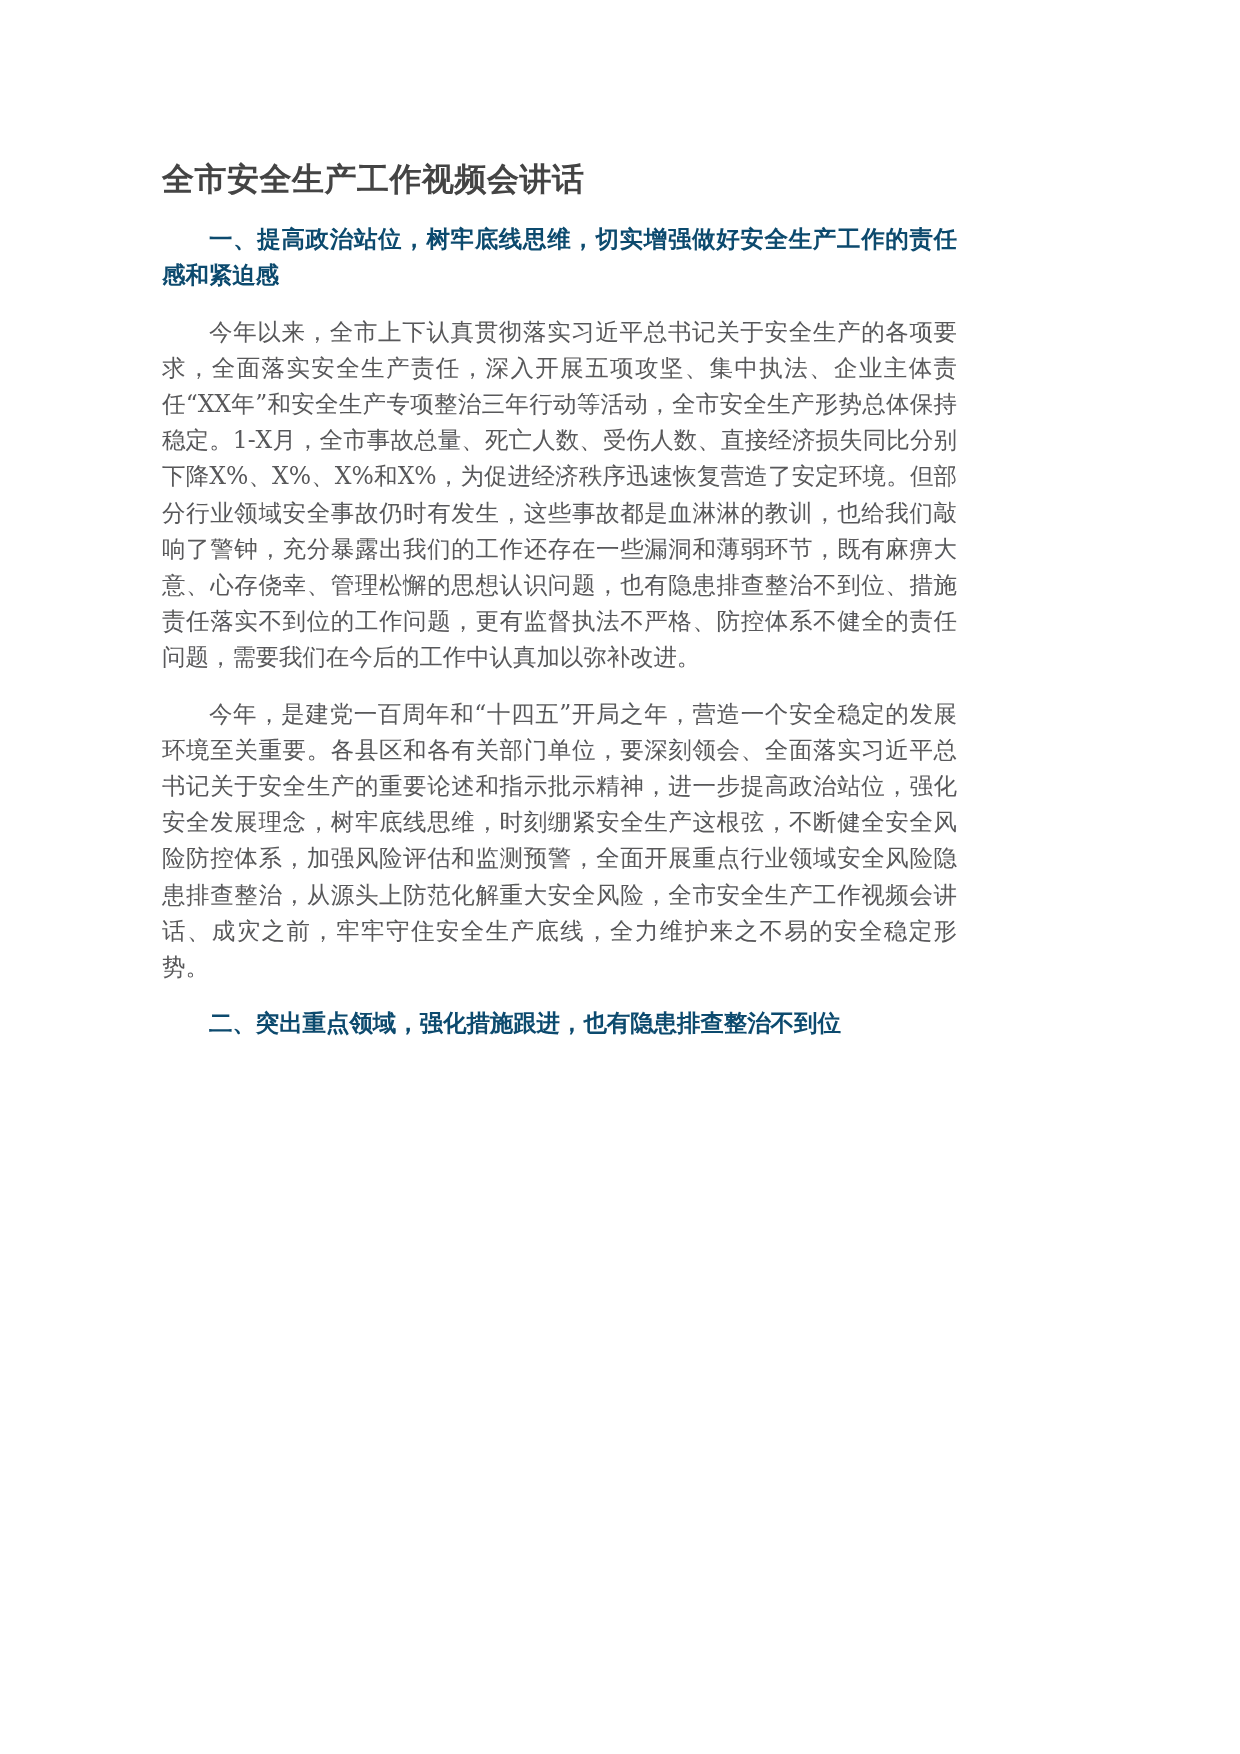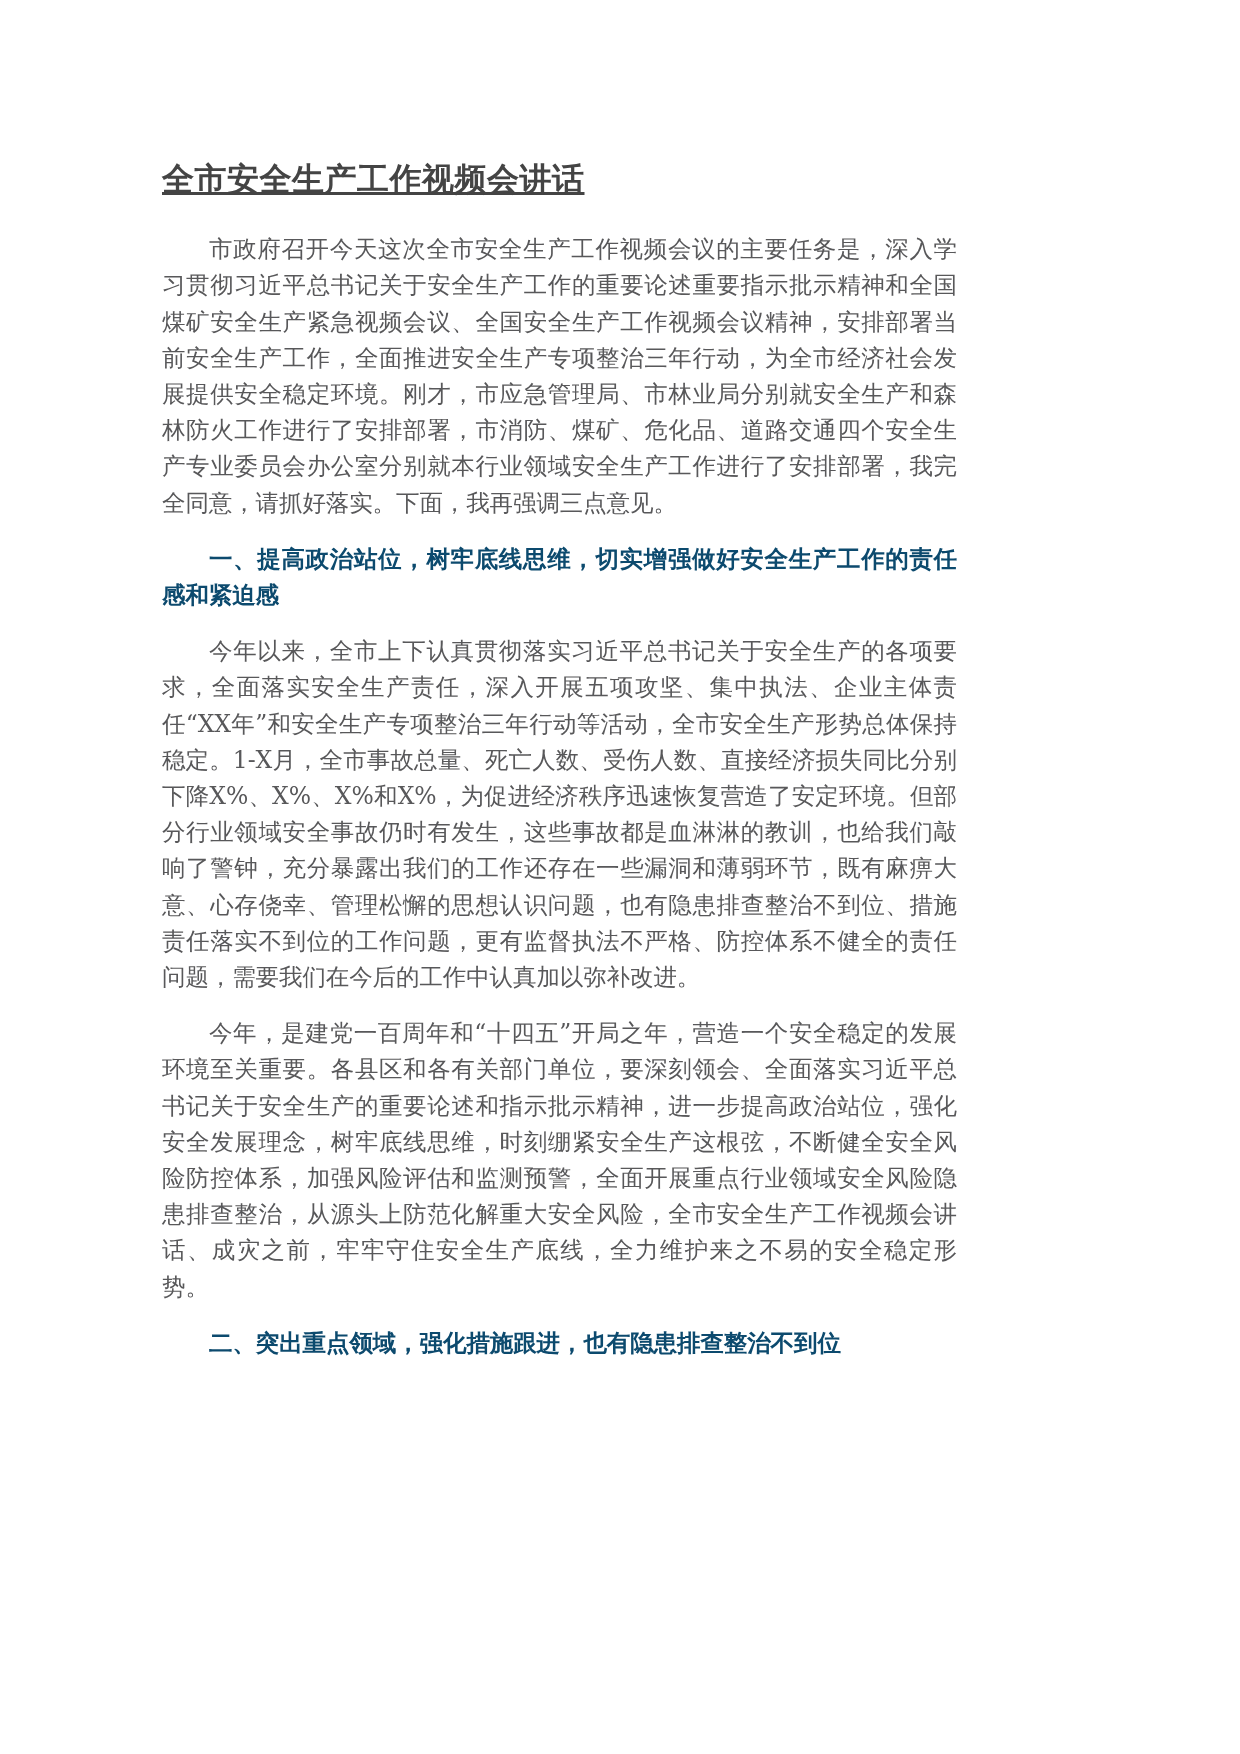--- a/index.html
+++ b/index.html
@@ -31,23 +31,22 @@
   }
 
   
   .doc-title {
     font-family: "DejaVu Sans", "Liberation Sans", sans-serif;
     font-size: 32px;
     font-weight: 700;
     line-height: 1.35;
     color: #444444;
     letter-spacing: 0.5px;
-    margin: 0 0 30px 0;
+    margin: 0 0 16px 0;
     text-align: left;
-    text-decoration: underline;
   }
 
   
   .para {
     font-family: "DejaVu Serif", "Liberation Serif", serif;
     font-size: 23.5px;
     line-height: 36.2px;
     color: #58585a;
     margin: 0;
     text-align: justify;
@@ -90,21 +89,20 @@
 </style>
 </head>
 <body>
 
 <div class="page">
   <div class="content">
 
     <h1 class="doc-title">全市安全生产工作视频会讲话</h1>
 
 
-    <p class="para indent">市政府召开今天这次全市安全生产工作视频会议的主要任务是，深入学习贯彻习近平总书记关于安全生产工作的重要论述重要指示批示精神和全国煤矿安全生产紧急视频会议、全国安全生产工作视频会议精神，安排部署当前安全生产工作，全面推进安全生产专项整治三年行动，为全市经济社会发展提供安全稳定环境。刚才，市应急管理局、市林业局分别就安全生产和森林防火工作进行了安排部署，市消防、煤矿、危化品、道路交通四个安全生产专业委员会办公室分别就本行业领域安全生产工作进行了安排部署，我完全同意，请抓好落实。下面，我再强调三点意见。</p>
 
     <p class="section-heading">一、提高政治站位，树牢底线思维，切实增强做好安全生产工作的责任感和紧迫感</p>
 
 
     <p class="para indent para-gap">今年以来，全市上下认真贯彻落实习近平总书记关于安全生产的各项要求，全面落实安全生产责任，深入开展五项攻坚、集中执法、企业主体责任“XX年”和安全生产专项整治三年行动等活动，全市安全生产形势总体保持稳定。1-X月，全市事故总量、死亡人数、受伤人数、直接经济损失同比分别下降X%、X%、X%和X%，为促进经济秩序迅速恢复营造了安定环境。但部分行业领域安全事故仍时有发生，这些事故都是血淋淋的教训，也给我们敲响了警钟，充分暴露出我们的工作还存在一些漏洞和薄弱环节，既有麻痹大意、心存侥幸、管理松懈的思想认识问题，也有隐患排查整治不到位、措施责任落实不到位的工作问题，更有监督执法不严格、防控体系不健全的责任问题，需要我们在今后的工作中认真加以弥补改进。</p>
 
     <p class="para indent para-gap">今年，是建党一百周年和“十四五”开局之年，营造一个安全稳定的发展环境至关重要。各县区和各有关部门单位，要深刻领会、全面落实习近平总书记关于安全生产的重要论述和指示批示精神，进一步提高政治站位，强化安全发展理念，树牢底线思维，时刻绷紧安全生产这根弦，不断健全安全风险防控体系，加强风险评估和监测预警，全面开展重点行业领域安全风险隐患排查整治，从源头上防范化解重大安全风险，全市安全生产工作视频会讲话、成灾之前，牢牢守住安全生产底线，全力维护来之不易的安全稳定形势。</p>
 
     <p class="section-heading last">二、突出重点领域，强化措施跟进，也有隐患排查整治不到位</p>
 

